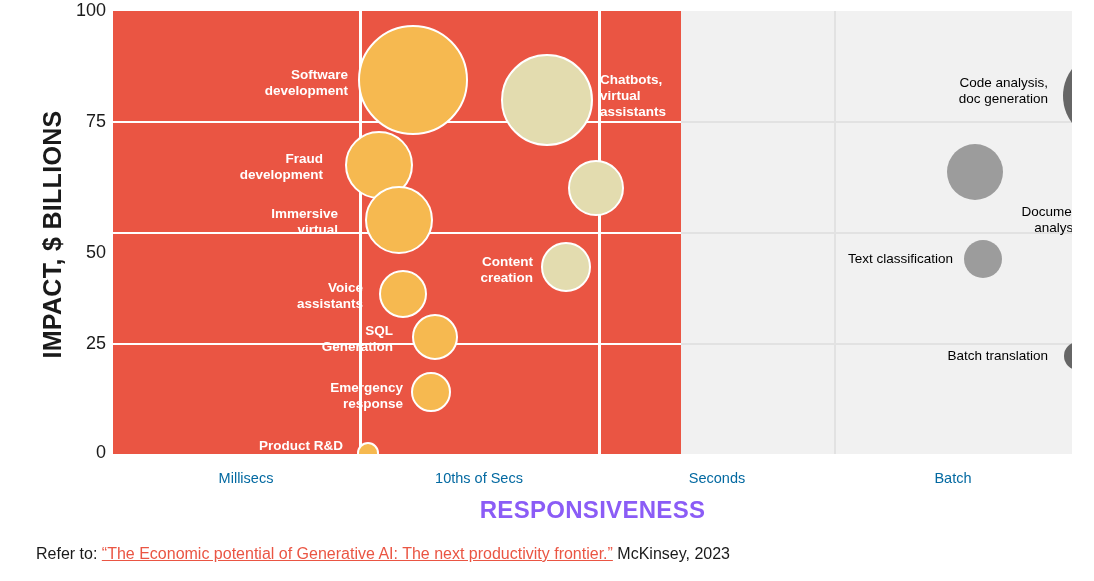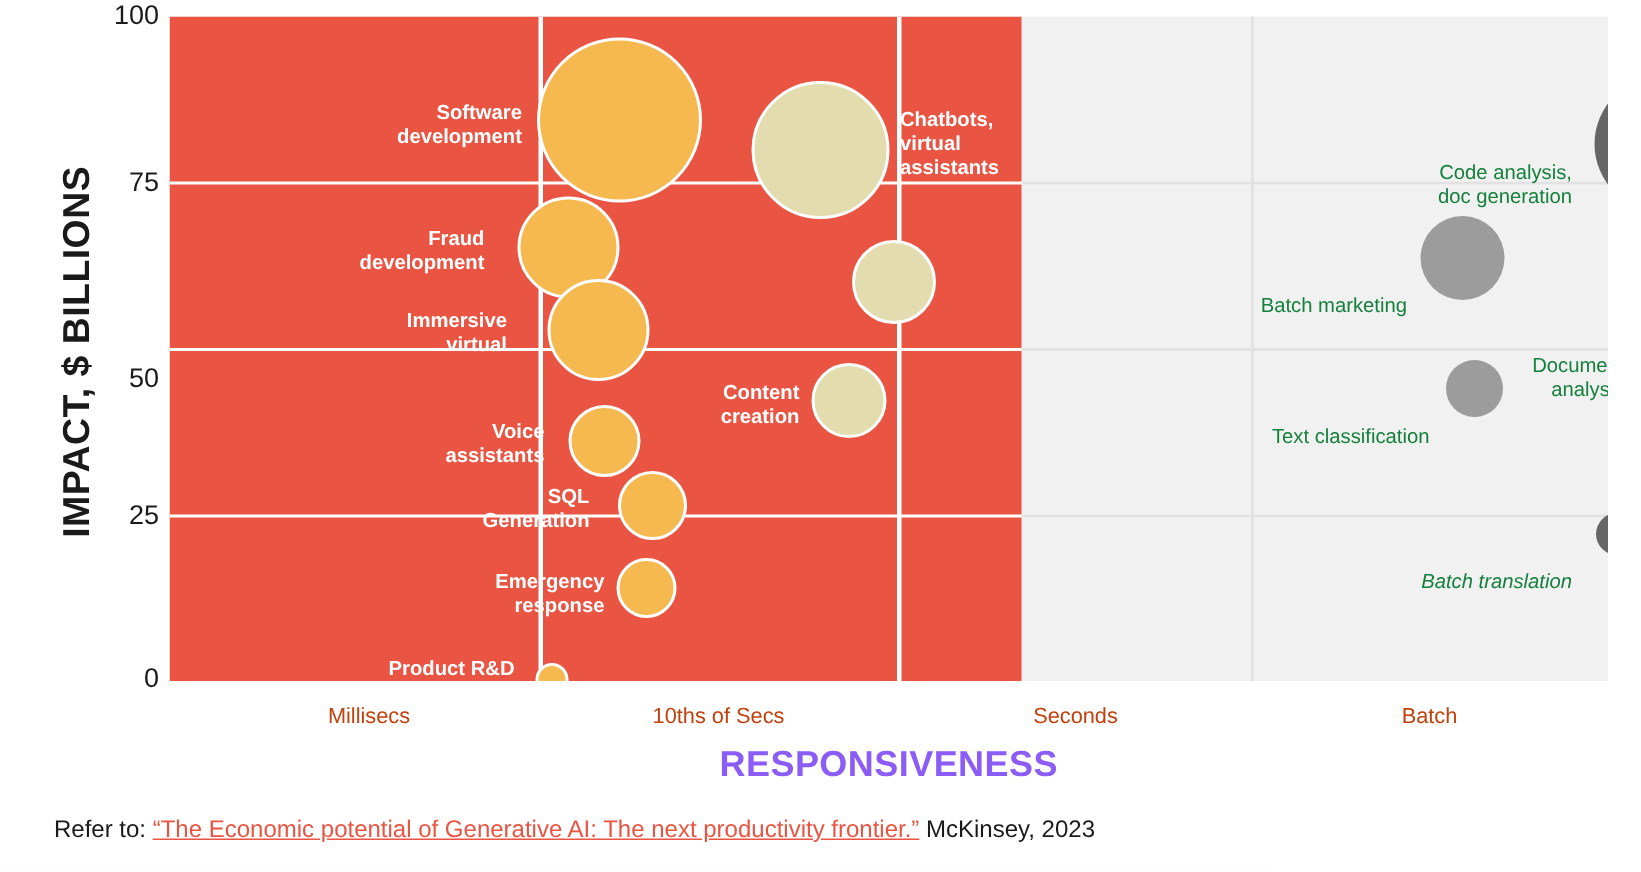--- a/index.html
+++ b/index.html
@@ -102,42 +102,41 @@
     position: absolute;
     font-size: 13.5px;
     line-height: 1.18;
     white-space: pre-line;
   }
   .bubble-label.on-red {
     color: #ffffff;
     font-weight: bold;
   }
   .bubble-label.on-gray {
-    color: #15803d;
+    color: #000000;
     font-weight: normal;
     font-size: 13.5px;
-    margin-top: 32px;
   }
   .bubble-label.align-right { text-align: right; }
   .bubble-label.align-left  { text-align: left;  }
 
   
   #x-ticks {
     position: absolute;
     left: 113px;
     top: 470px;
     width: 959px;
     height: 22px;
   }
   .x-tick {
     position: absolute;
     top: 0;
     text-align: center;
     font-size: 14.5px;
-    color: #c2410c;
+    color: #0369a1;
     white-space: nowrap;
     transform: translateX(-50%);
   }
   .x-axis-title {
     position: absolute;
     left: 113px;
     top: 496px;
     width: 959px;
     text-align: center;
     font-size: 24px;
@@ -216,27 +215,26 @@
 virtual
 assistants</div>
       <div class="bubble ringed" style="left: 455px; top: 149px; width: 56px; height: 56px; background: rgb(227, 220, 175);"></div>
       <div class="bubble ringed" style="left: 428px; top: 231px; width: 50px; height: 50px; background: rgb(227, 220, 175);"></div>
       <div class="bubble-label on-red align-right" style="left: 280px; top: 243px; width: 140px;">Content
 creation</div>
       <div class="bubble" style="left: 950px; top: 40px; width: 90px; height: 90px; background: rgb(102, 102, 102);"></div>
       <div class="bubble-label on-gray align-right" style="left: 770px; top: 64px; width: 165px;">Code analysis,
 doc generation</div>
       <div class="bubble" style="left: 834px; top: 133px; width: 56px; height: 56px; background: rgb(156, 156, 156);"></div>
-      <div class="bubble-label on-gray align-right" style="left: 650px; top: 153px; width: 175px;">Batch marketing</div>
       <div class="bubble-label on-gray align-right" style="left: 810px; top: 193px; width: 160px;">Document
 analysis</div>
       <div class="bubble" style="left: 851px; top: 229px; width: 38px; height: 38px; background: rgb(156, 156, 156);"></div>
       <div class="bubble-label on-gray align-right" style="left: 640px; top: 240px; width: 200px;">Text classification</div>
       <div class="bubble" style="left: 951px; top: 331px; width: 28px; height: 28px; background: rgb(102, 102, 102);"></div>
-      <div class="bubble-label on-gray align-right" style="left: 730px; top: 337px; width: 205px; font-style: italic;">Batch translation</div>
+      <div class="bubble-label on-gray align-right" style="left: 730px; top: 337px; width: 205px;">Batch translation</div>
     </div>
 
   <div id="x-ticks">
       <div class="x-tick" style="left: 133px;">Millisecs</div>
       <div class="x-tick" style="left: 366px;">10ths of Secs</div>
       <div class="x-tick" style="left: 604px;">Seconds</div>
       <div class="x-tick" style="left: 840px;">Batch</div>
     </div>
 
   <div class="x-axis-title">RESPONSIVENESS</div>

